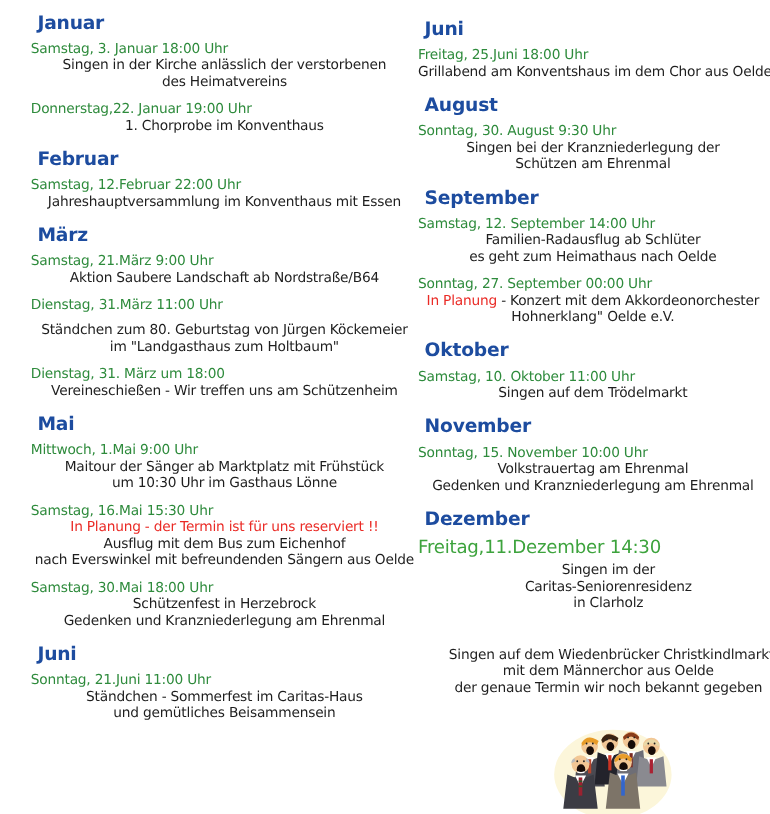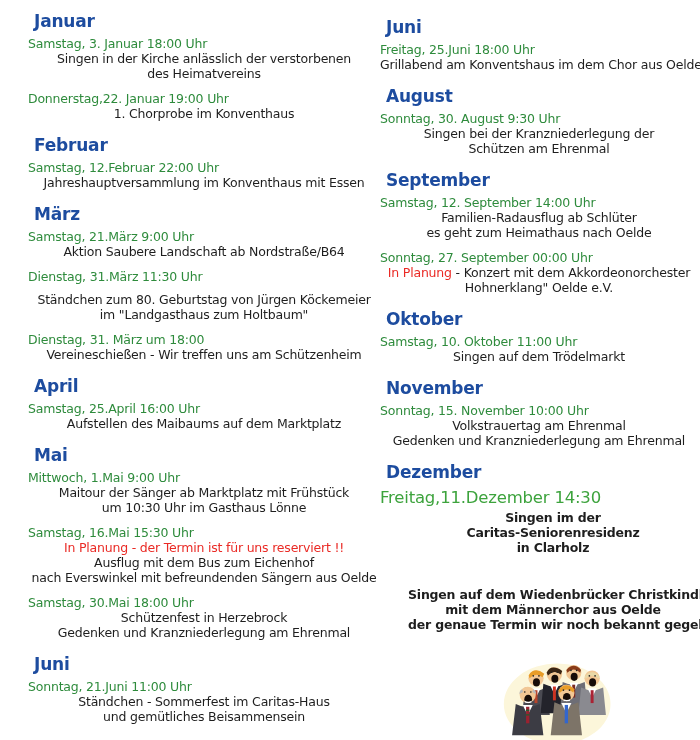--- a/index.html
+++ b/index.html
@@ -10,21 +10,21 @@
   .col-right{width:318px;}
   .month-heading{font-size:17px;line-height:19px;font-weight:bold;color:#1d4c9f;margin:15px 0 5px 6px;}
   .sections > section:first-child .month-heading{margin-top:2px;}
   .col-right .sections > section:first-child .month-heading{margin-top:8px;}
   .event + .event{margin-top:10px;}
   .date{color:#2e8b3c;font-size:12.5px;line-height:15px;white-space:nowrap;}
   .date-large{color:#3da33d;font-size:16.5px;line-height:21px;margin-bottom:2px;}
   .date-gap .date{margin-bottom:8px;}
   .line{font-size:12.5px;line-height:15px;white-space:nowrap;text-align:center;}
   .t-red{color:#ea2a25;}
-  .t-bold{font-weight:bold;margin-left:28px;}
+  .t-bold{font-weight:normal;margin-left:28px;}
   .note{margin-top:32px;}
   .clipart{margin:26px 0 0 118px;width:122px;height:92px;}
   .clipart svg{display:block;}
 </style>
 </head>
 <body>
 
 <div class="layout">
   <div class="col col-left">
     <div class="sections">
@@ -47,34 +47,27 @@
             <div class="line t-normal">Jahreshauptversammlung im Konventhaus mit Essen</div>
           </div>
         </section>
         <section class="month-section">
           <h2 class="month-heading">März</h2>
           <div class="event">
             <div class="date">Samstag, 21.März 9:00 Uhr</div>
             <div class="line t-normal">Aktion Saubere Landschaft ab Nordstraße/B64</div>
           </div>
           <div class="event date-gap">
-            <div class="date">Dienstag, 31.März 11:30 Uhr</div>
+            <div class="date">Dienstag, 31.März 11:00 Uhr</div>
             <div class="line t-normal">Ständchen zum 80. Geburtstag von Jürgen Köckemeier</div>
             <div class="line t-normal">im "Landgasthaus zum Holtbaum"</div>
           </div>
           <div class="event">
             <div class="date">Dienstag, 31. März um 18:00</div>
             <div class="line t-normal">Vereineschießen - Wir treffen uns am Schützenheim</div>
-          </div>
-        </section>
-        <section class="month-section">
-          <h2 class="month-heading">April</h2>
-          <div class="event">
-            <div class="date">Samstag, 25.April 16:00 Uhr</div>
-            <div class="line t-normal">Aufstellen des Maibaums auf dem Marktplatz</div>
           </div>
         </section>
         <section class="month-section">
           <h2 class="month-heading">Mai</h2>
           <div class="event">
             <div class="date">Mittwoch, 1.Mai 9:00 Uhr</div>
             <div class="line t-normal">Maitour der Sänger ab Marktplatz mit Frühstück</div>
             <div class="line t-normal">um 10:30 Uhr im Gasthaus Lönne</div>
           </div>
           <div class="event">

